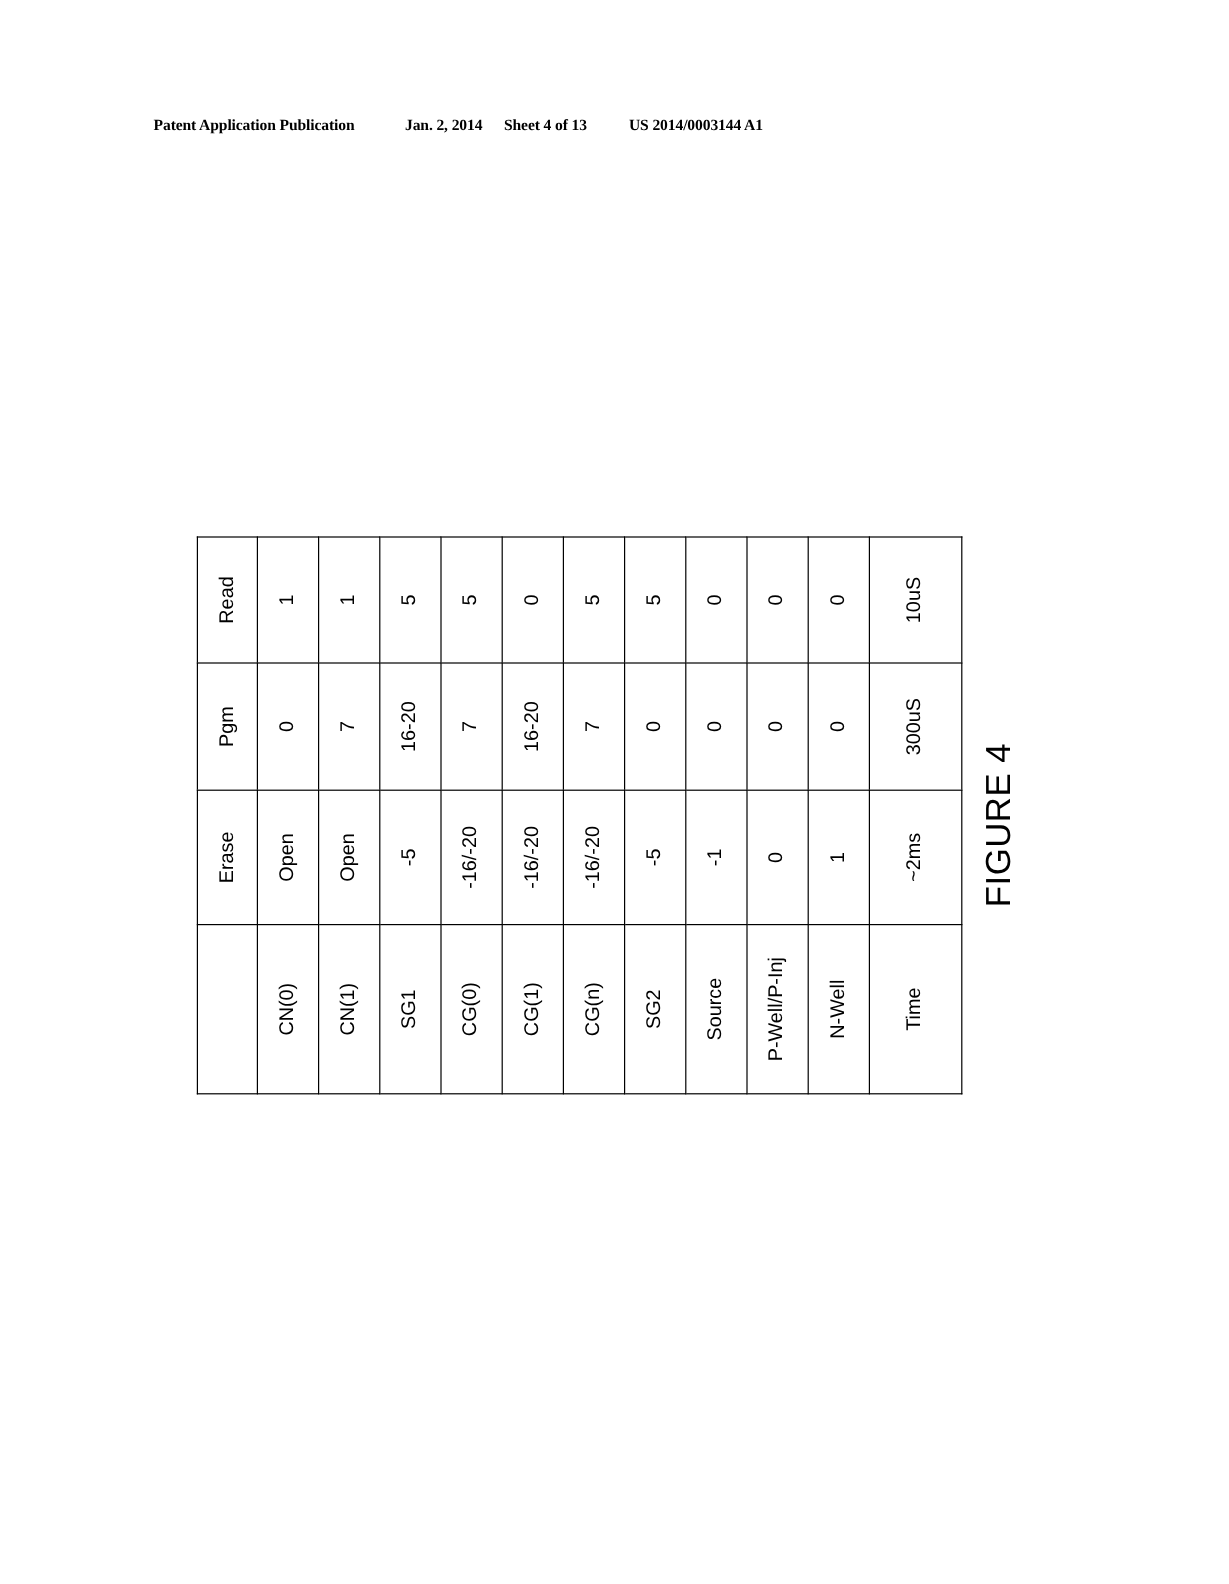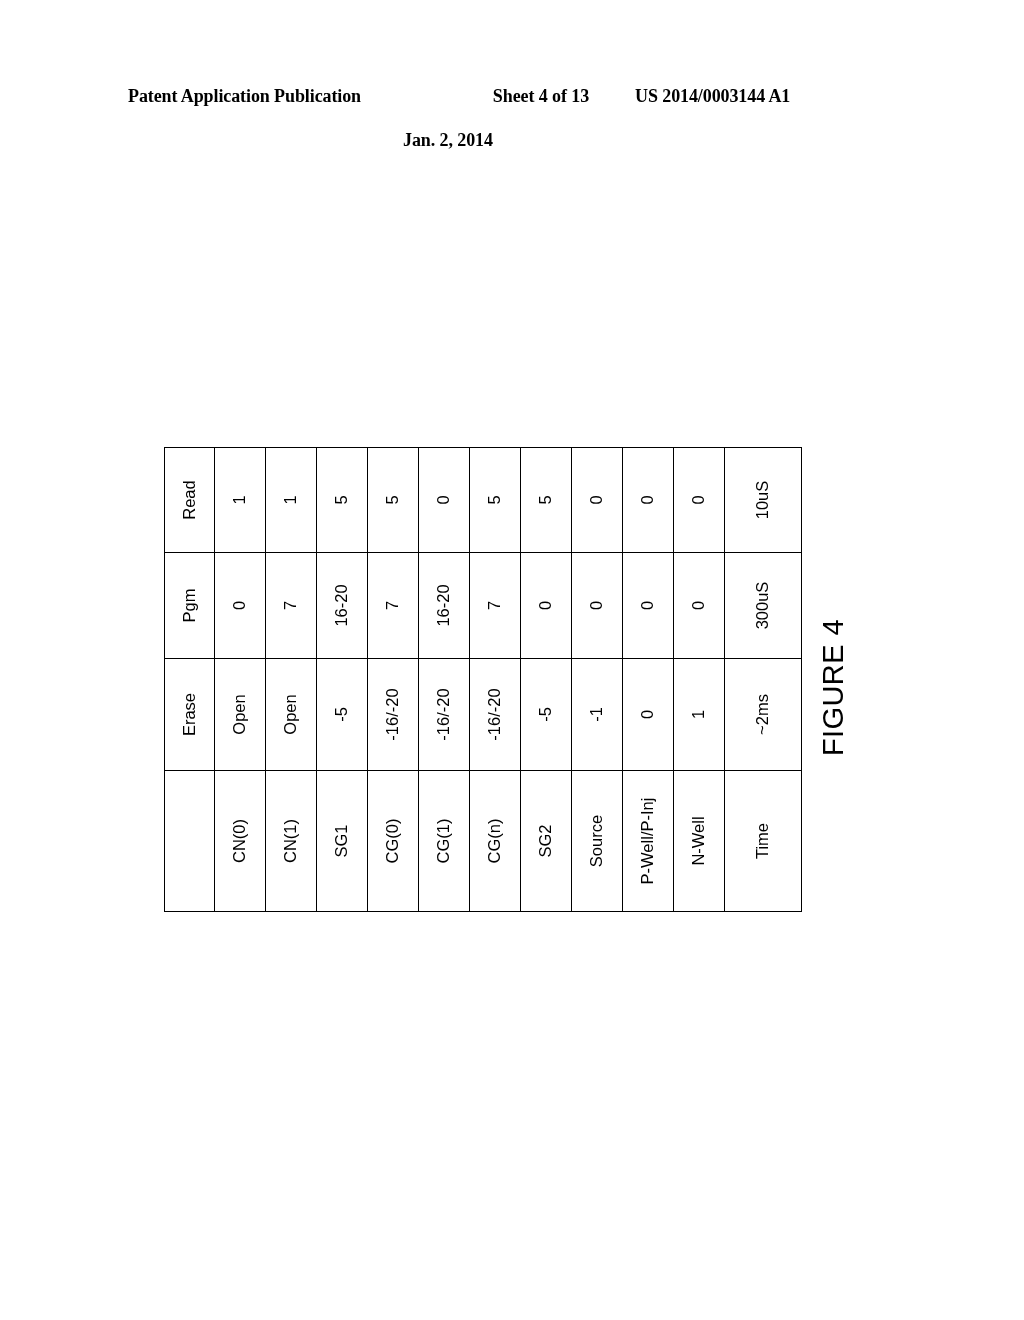--- a/index.html
+++ b/index.html
@@ -18,30 +18,30 @@
 
   
   #page-header {
     position: absolute;
     top: 86px;
     left: 128px;
     width: 760px;
     height: 26px;
     font-family: "Liberation Serif", serif;
     font-weight: bold;
-    font-size: 18px;
+    font-size: 13px;
     letter-spacing: -0.1px;
     white-space: nowrap;
     display: flex;
-    align-items: flex-start;
+    align-items: flex-end;
   }
   #page-header .hdr-pub   { }
   #page-header .hdr-date  { margin-left: 42px; margin-top: 44px; }
-  #page-header .hdr-sheet { }
-  #page-header .hdr-num   { margin-left: 46px; }
+  #page-header .hdr-sheet { margin-left: 18px; }
+  #page-header .hdr-num   { margin-left: 35px; }
 
   
   
   #figure-region {
     position: absolute;
     left: 0;
     top: 0;
     width: 1024px;
     height: 1320px;
   }

